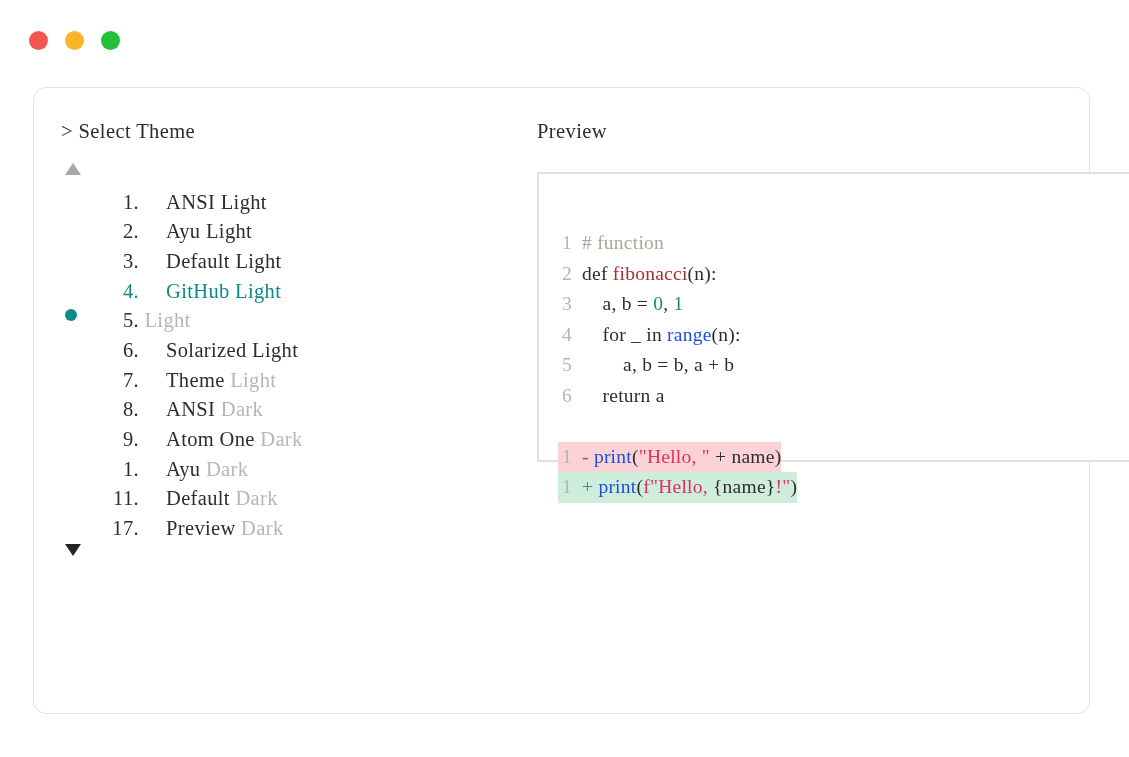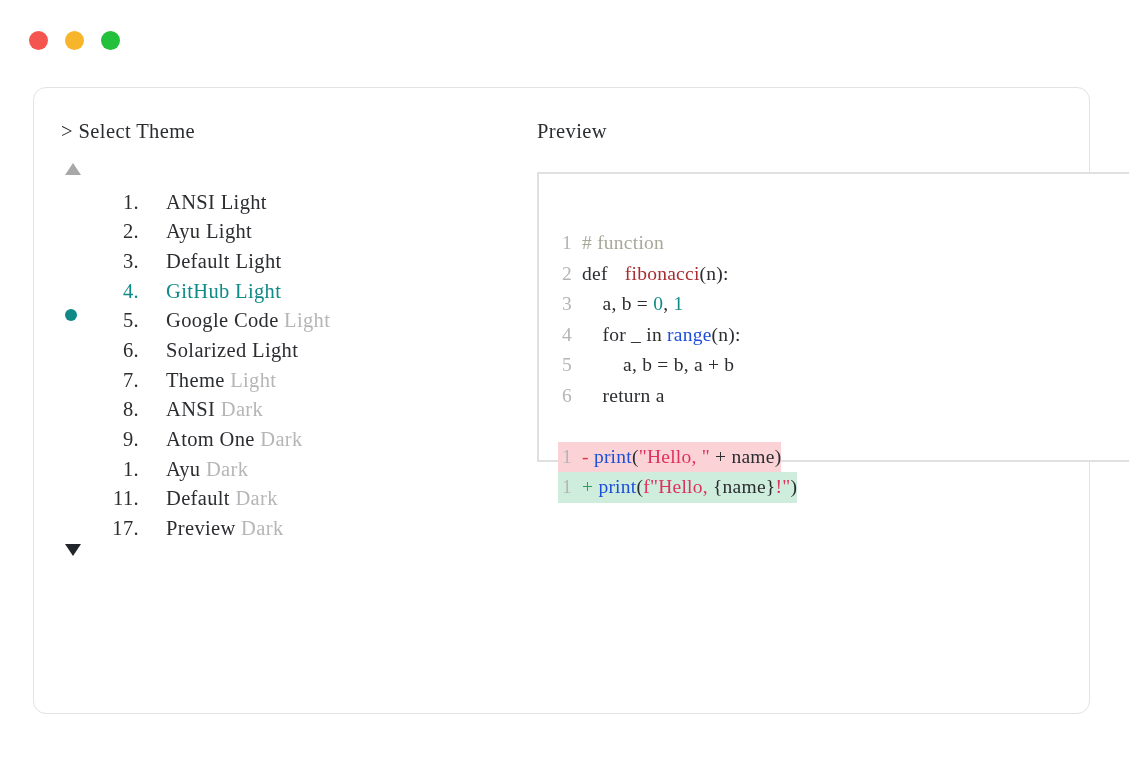--- a/index.html
+++ b/index.html
@@ -176,21 +176,21 @@
     display: inline-block;
     width: 14px;
     text-align: right;
     color: #b5b5b5;
   }
   .gap { display: inline-block; width: 10px; }
 
   
   .tok-comment  { color: #a8a899; }
   .tok-keyword  { color: #2b2d31; }
-  .tok-func     { color: #a92c32; margin-left: 12px; }
+  .tok-func     { color: #a92c32; }
   .tok-plain    { color: #2b2d31; }
   .tok-number   { color: #0f8a86; }
   .tok-builtin  { color: #1d4ed8; }
   .tok-string   { color: #e0305e; }
   .tok-blank    { height: 30.5px; }
 
   
   .diff-line { white-space: pre; display: inline-block; }
   .diff-del { background: #fbd3d6; }
   .diff-add { background: #cfeddc; }
@@ -212,21 +212,21 @@
     <div class="col-left">
       <div class="heading">&gt; Select Theme</div>
 
       <div class="arrow arrow-up"></div>
 
       <div class="theme-list" id="theme-list">
           <div class="theme-row"><span class="bullet-cell"></span><span class="idx">1.</span><span class="name">ANSI</span><span class="variant"> Light</span></div>
           <div class="theme-row"><span class="bullet-cell"></span><span class="idx">2.</span><span class="name">Ayu</span><span class="variant"> Light</span></div>
           <div class="theme-row"><span class="bullet-cell"></span><span class="idx">3.</span><span class="name">Default</span><span class="variant"> Light</span></div>
           <div class="theme-row selected"><span class="bullet-cell"><span class="bullet"></span></span><span class="idx">4.</span><span class="name">GitHub</span><span class="variant"> Light</span></div>
-          <div class="theme-row"><span class="bullet-cell"></span><span class="idx">5.</span><span class="name">Google Code</span><span class="variant muted"> Light</span></div>
+          <div class="theme-row"><span class="bullet-cell"></span><span class="idx">5.</span><span class="variant muted"> Light</span></div>
           <div class="theme-row"><span class="bullet-cell"></span><span class="idx">6.</span><span class="name">Solarized</span><span class="variant"> Light</span></div>
           <div class="theme-row"><span class="bullet-cell"></span><span class="idx">7.</span><span class="name">Theme</span><span class="variant muted"> Light</span></div>
           <div class="theme-row"><span class="bullet-cell"></span><span class="idx">8.</span><span class="name">ANSI</span><span class="variant muted"> Dark</span></div>
           <div class="theme-row"><span class="bullet-cell"></span><span class="idx">9.</span><span class="name">Atom One</span><span class="variant muted"> Dark</span></div>
           <div class="theme-row"><span class="bullet-cell"></span><span class="idx">1.</span><span class="name">Ayu</span><span class="variant muted"> Dark</span></div>
           <div class="theme-row"><span class="bullet-cell"></span><span class="idx">11.</span><span class="name">Default</span><span class="variant muted"> Dark</span></div>
           <div class="theme-row"><span class="bullet-cell"></span><span class="idx">17.</span><span class="name">Preview</span><span class="variant muted"> Dark</span></div>
         </div>
 
       <div class="arrow arrow-down"></div>

